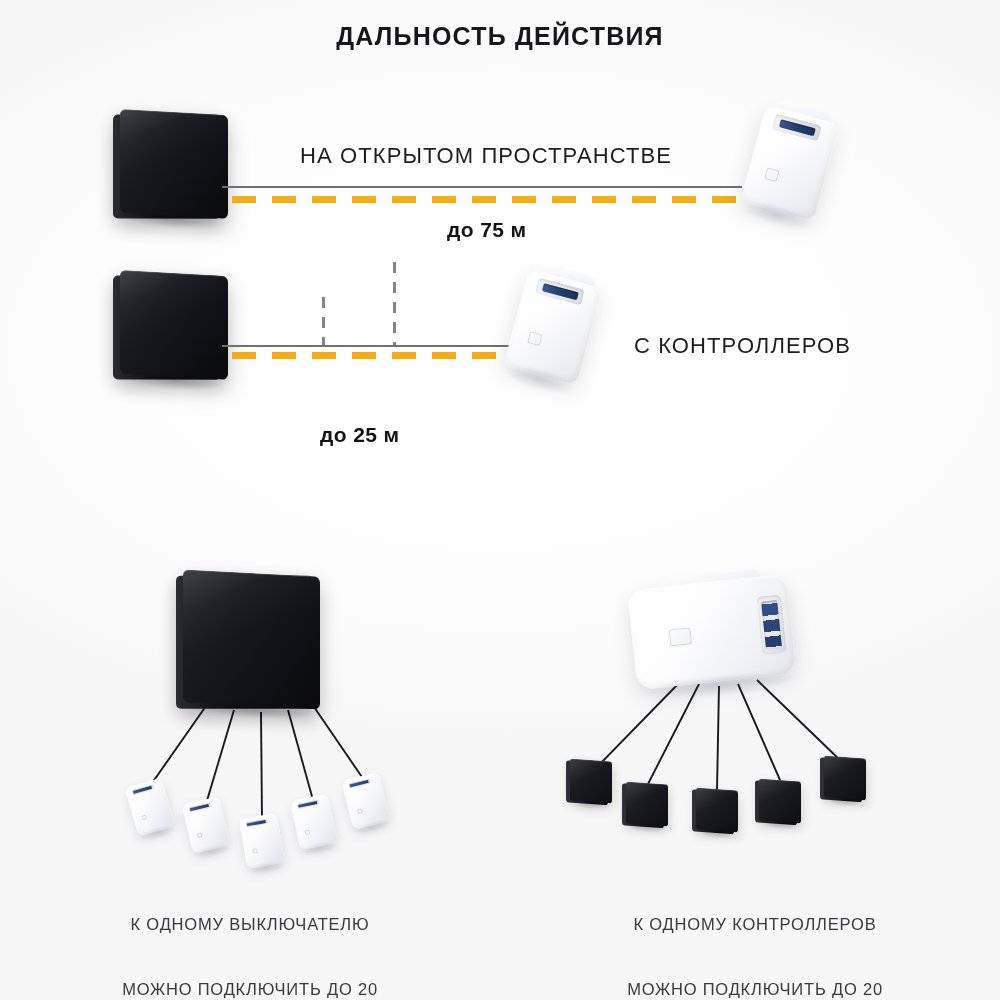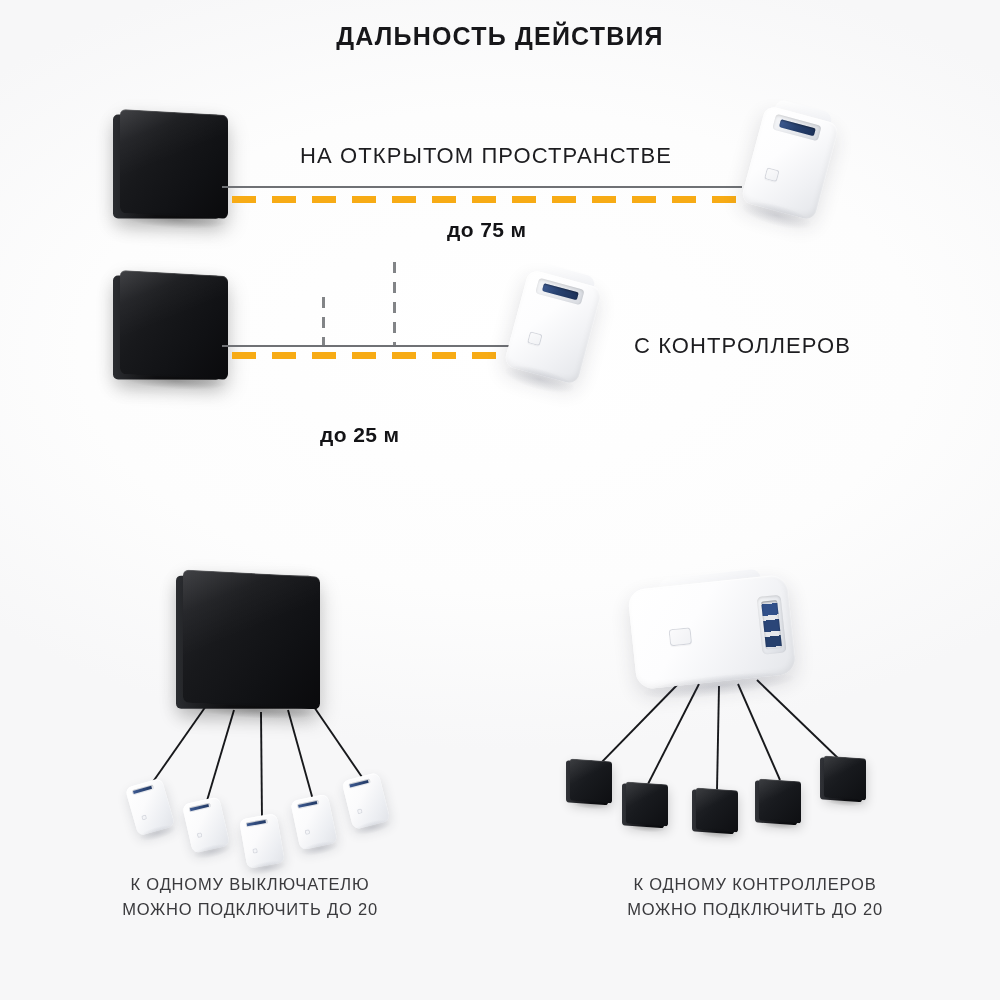--- a/index.html
+++ b/index.html
@@ -40,21 +40,21 @@
   }
   #dist-75 { left:447px; top:218px; }
   #dist-25 { left:320px; top:392px;margin-top:31px; }
 
   .caption {
     position:absolute; text-align:center; color:#3a3a3d;
     font-weight:400; font-size:16.5px; line-height:25px; letter-spacing:0.8px;
   }
   #caption-left  { left:30px;  top:872px; width:440px; }
   #caption-right { left:535px; top:872px; width:440px; }
-  .caption span { display:block; }
+  .caption span { display:block;margin-top:40px; }
 
   
   .solidline {
     position:absolute; height:2px; background:#6f7175;
   }
   #line1 { left:222px; top:186px; width:520px; }
   #line2 { left:222px; top:345px; width:300px; }
 
   .dashline {
     position:absolute; height:7px;

